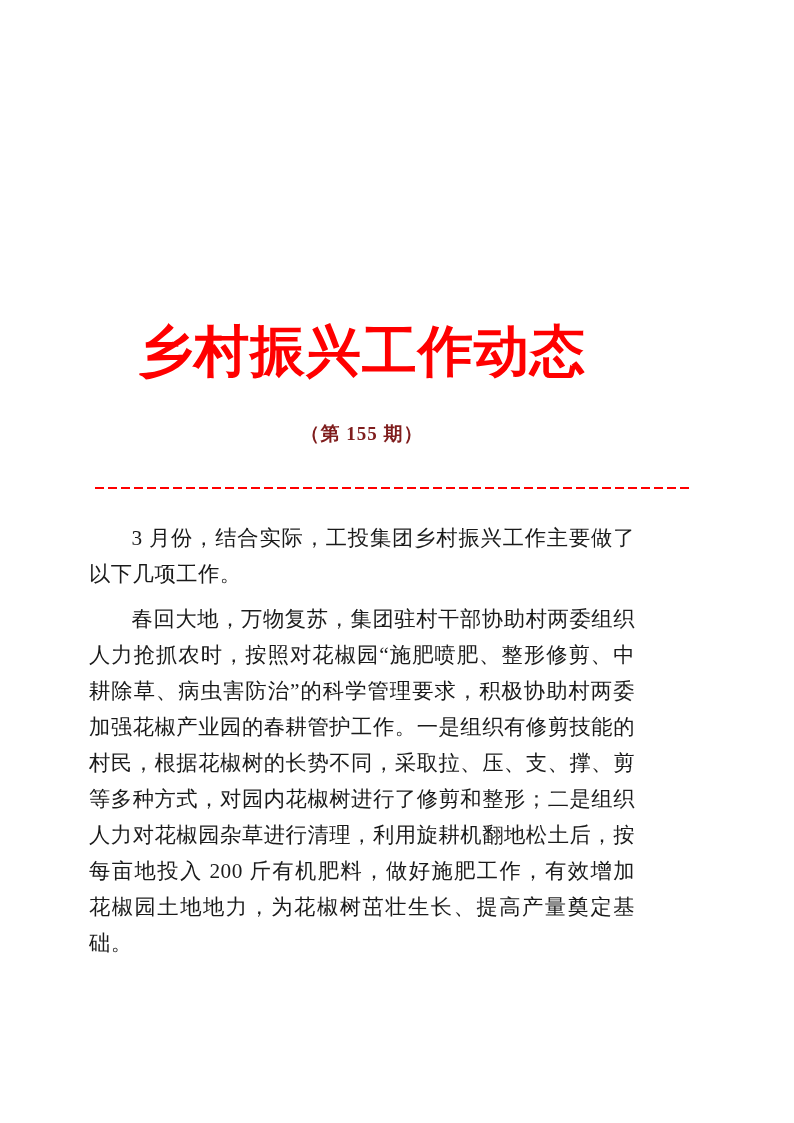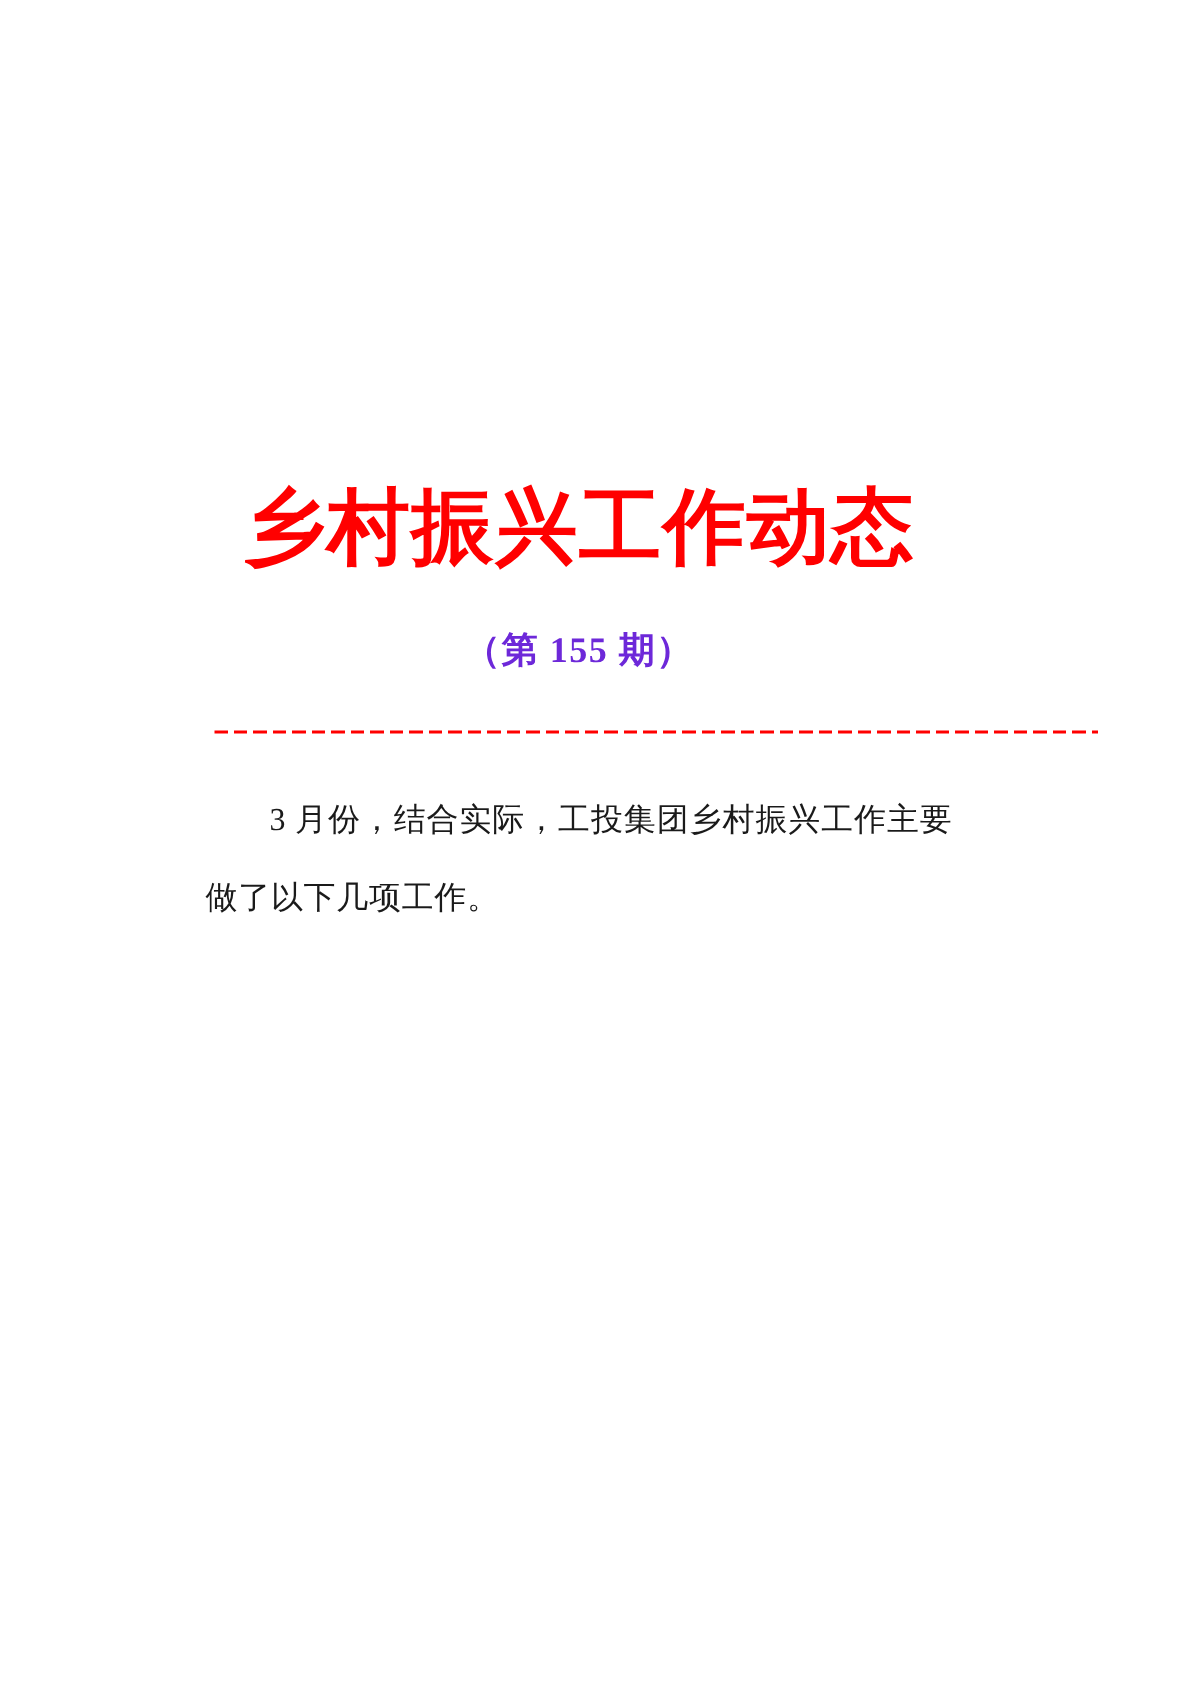--- a/index.html
+++ b/index.html
@@ -8,60 +8,59 @@
     background: #ffffff;
   }
   .page {
     position: relative;
     width: 732px;
     height: 1123px;
     background: #ffffff;
     overflow: hidden;
     box-sizing: border-box;
     font-family: "Liberation Serif", "DejaVu Serif", serif;
-    padding-left: 48px;
   }
   .content {
     box-sizing: border-box;
     padding: 0 97px 0 89px; 
   }
   .doc-title {
     margin: 322px 0 0 0;
     font-family: "Liberation Serif", "DejaVu Serif", serif;
     font-size: 55px;
     line-height: 60px;
     font-weight: bold;
     color: #FF0000;
     text-align: center;
     letter-spacing: 1px;
     white-space: nowrap;
   }
   .doc-issue {
     margin: 34px 0 0 0;
     font-family: "Liberation Serif", "DejaVu Serif", serif;
-    font-size: 24px;
+    font-size: 19px;
     line-height: 36px;
     font-weight: bold;
-    color: #6d28d9;
+    color: #7f1d1d;
     text-align: center;
     letter-spacing: 1px;
   }
   .divider {
     margin: 35px 0 0 6px;
     height: 2px;
     width: 594px;
     background: repeating-linear-gradient(
       90deg,
       #FF0000 0px, #FF0000 9px,
       transparent 9px, transparent 13px
     );
   }
   .body-text {
     font-size: 21.3px;
-    line-height: 52px;
+    line-height: 36px;
     color: #1A1A1A;
     text-align: justify;
     letter-spacing: 0.5px;
   }
   .intro-paragraph {
     margin: 31px 0 0 0;
     text-indent: 2em;
     font-family: "Liberation Serif", "DejaVu Serif", serif;
   }
   .section-heading {
@@ -88,15 +87,16 @@
 
     <h1 class="doc-title">乡村振兴工作动态</h1>
 
     <div class="doc-issue">（第 155 期）</div>
 
     <div class="divider"></div>
 
     <p class="body-text intro-paragraph">3 月份，结合实际，工投集团乡村振兴工作主要做了以下几项工作。</p>
 
 
+    <p class="body-text section-body">春回大地，万物复苏，集团驻村干部协助村两委组织人力抢抓农时，按照对花椒园“施肥喷肥、整形修剪、中耕除草、病虫害防治”的科学管理要求，积极协助村两委加强花椒产业园的春耕管护工作。一是组织有修剪技能的村民，根据花椒树的长势不同，采取拉、压、支、撑、剪等多种方式，对园内花椒树进行了修剪和整形；二是组织人力对花椒园杂草进行清理，利用旋耕机翻地松土后，按每亩地投入 200 斤有机肥料，做好施肥工作，有效增加花椒园土地地力，为花椒树茁壮生长、提高产量奠定基础。</p>
 
   </div>
 </div>
 
 </body></html>

